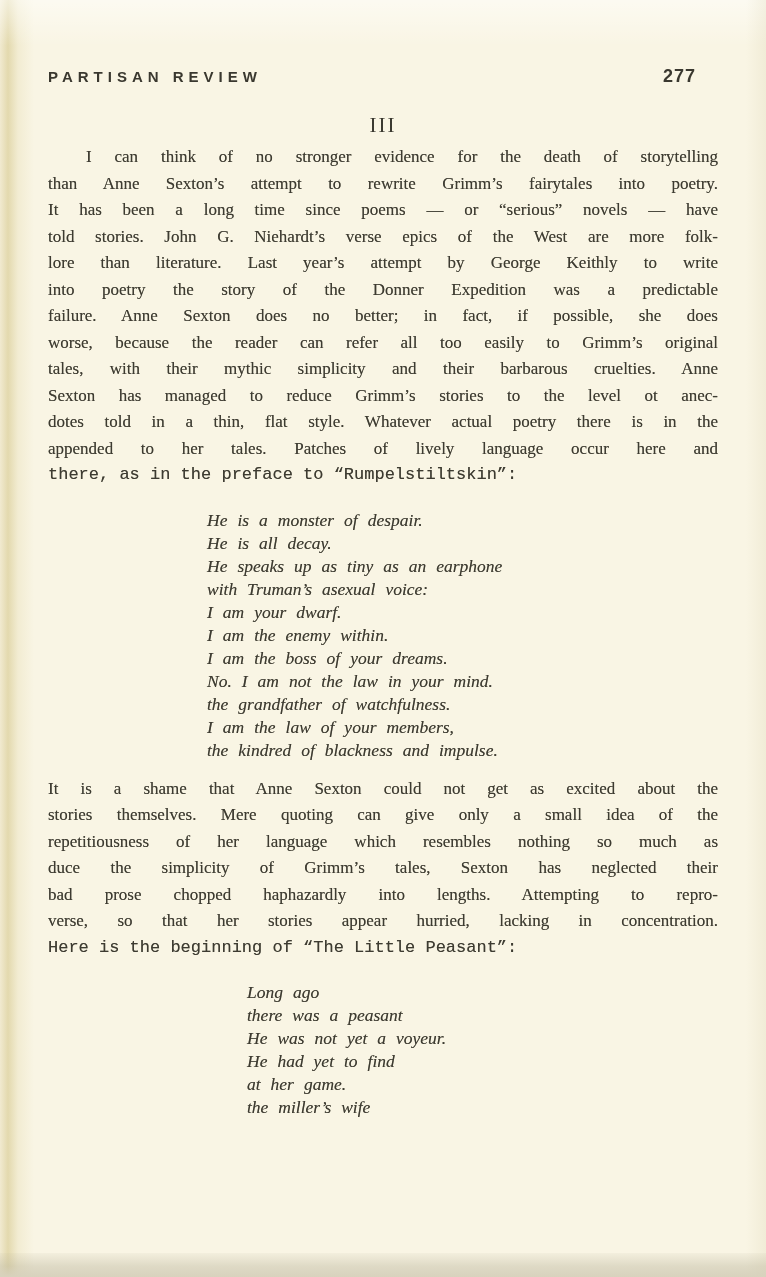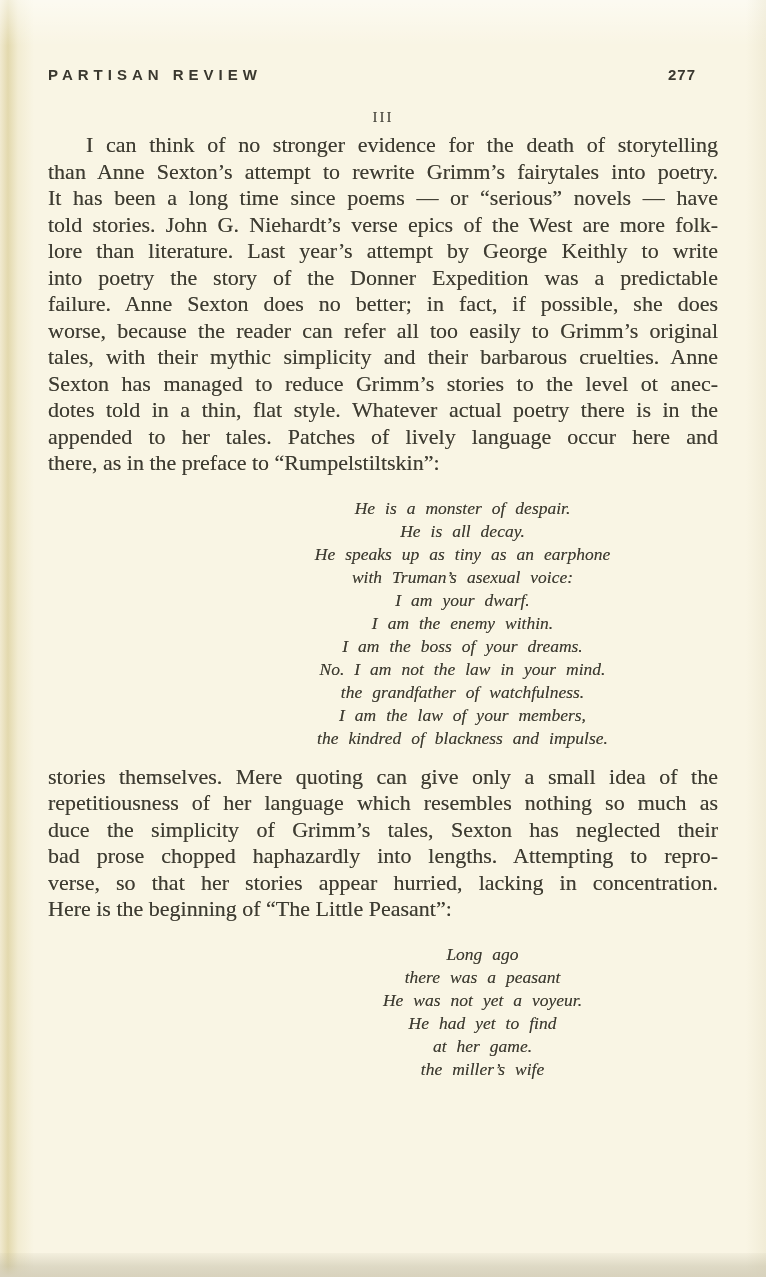--- a/index.html
+++ b/index.html
@@ -58,55 +58,56 @@
     align-items: baseline;
     font-family: "Liberation Sans", sans-serif;
     font-weight: bold;
     color: #3a382f;
   }
   .journal-title {
     font-size: 15px;
     letter-spacing: 5px;
   }
   .page-number {
-    font-size: 15px;
+    font-size: 18px;
     letter-spacing: 1px;
     padding-right: 22px;
   }
   .section-heading {
     text-align: center;
-    font-size: 15px;
+    font-size: 21px;
     letter-spacing: 2px;
     margin-top: 26px;
     color: #3a382f;
   }
   .para {
-    font-size: 22px;
+    font-size: 17px;
   }
   .para .line {
     line-height: 26.5px;
     text-align: justify;
     text-align-last: justify;
     white-space: normal;
     text-shadow: 0 0 0.5px rgba(62,58,45,0.55);
   }
   .para .line-last {
     text-align-last: left;
+    font-family: Liberation Mono, monospace;
   }
   .para1 { margin-top: 6px; }
   .para1 .line-first { padding-left: 38px; }
   .para2 { margin-top: 14px; }
 
   .poem {
     font-size: 17.5px;
     font-style: italic;
   }
   .poem .line {
     line-height: 23px;
-    text-align: center;
+    text-align: left;
     word-spacing: 0.32em;
     text-shadow: 0 0 0.5px rgba(62,58,45,0.55);
   }
   .poem1 {
     margin-top: 20px;
     padding-left: 159px;
   }
   .poem2 {
     margin-top: 20px;
     padding-left: 199px;
@@ -152,20 +153,21 @@
         <div class="line">I am your dwarf.</div>
         <div class="line">I am the enemy within.</div>
         <div class="line">I am the boss of your dreams.</div>
         <div class="line">No. I am not the law in your mind.</div>
         <div class="line">the grandfather of watchfulness.</div>
         <div class="line">I am the law of your members,</div>
         <div class="line line-last">the kindred of blackness and impulse.</div>
       </div>
 
     <div class="para para2">
+        <div class="line line-first">It is a shame that Anne Sexton could not get as excited about the</div>
         <div class="line">stories themselves. Mere quoting can give only a small idea of the</div>
         <div class="line">repetitiousness of her language which resembles nothing so much as</div>
         <div class="line">duce the simplicity of Grimm’s tales, Sexton has neglected their</div>
         <div class="line">bad prose chopped haphazardly into lengths. Attempting to repro-</div>
         <div class="line">verse, so that her stories appear hurried, lacking in concentration.</div>
         <div class="line line-last">Here is the beginning of “The Little Peasant”:</div>
       </div>
 
     <div class="poem poem2">
         <div class="line line-first">Long ago</div>

